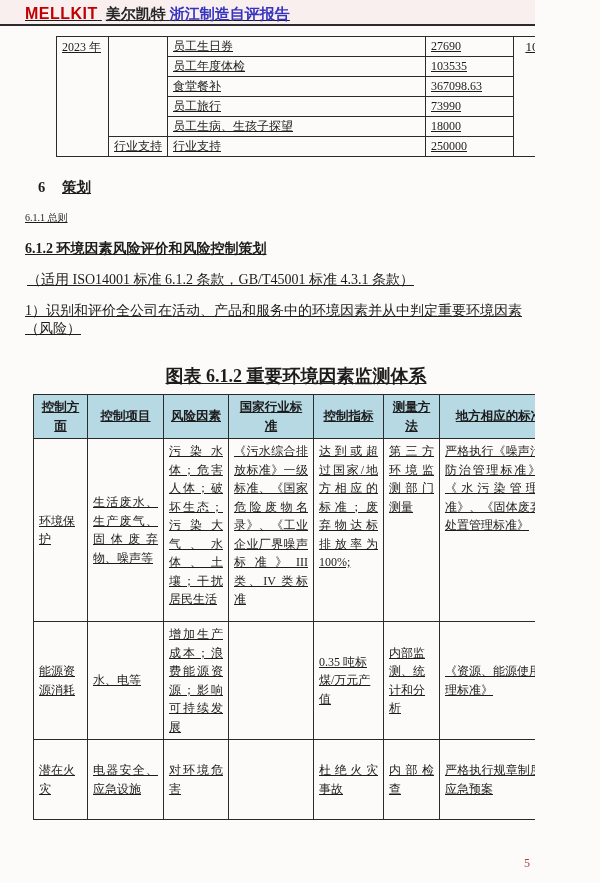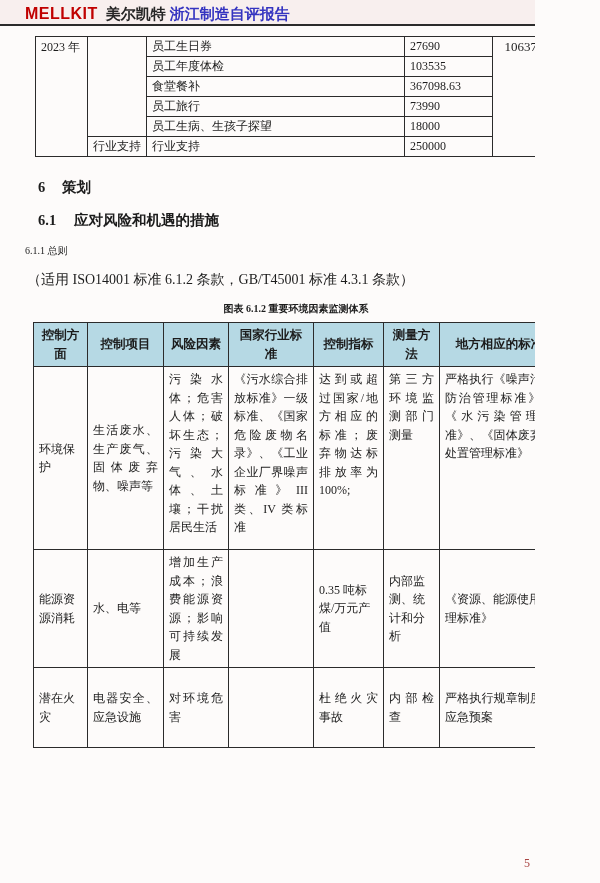--- a/index.html
+++ b/index.html
@@ -1,58 +1,58 @@
 <!DOCTYPE html>
 <html><head>
 <meta charset="utf-8">
 <style>
   * { margin:0; padding:0; box-sizing:border-box; }
   html,body { width:600px; }
   body {
     font-family:"Liberation Serif","DejaVu Serif",serif;
     background:#fdfbfa; color:#1c1c1c;
   }
-  .page { position:relative; width:535px; height:883px; overflow:hidden; }
+  .page { position:relative; width:535px; height:883px; overflow:hidden;text-decoration:underline; }
 
   
   .doc-header {
     height:26px; padding:5px 0 0 25px;
     background:#f8efee;
     border-bottom:2px solid #2b2b2b;
     white-space:nowrap;
   }
   .brand {
     font-family:"Liberation Sans","DejaVu Sans",sans-serif;
     font-weight:bold; font-size:16px; color:#c00000; letter-spacing:.5px;
   }
   .title-black { font-weight:bold; font-size:15px; color:#262626; margin-left:4px; }
   .title-blue  { font-weight:bold; font-size:15px; color:#3534c0; }
 
   
-  .benefits { margin:10px 0 0 35px; border-collapse:collapse; width:536px;
+  .benefits { margin:10px 0 0 56px; border-collapse:collapse; width:536px;
               font-size:12px; table-layout:fixed;padding-left:20px; }
   .benefits td { border:1px solid #2b2b2b; padding:1px 5px; height:20px;
                  vertical-align:middle; overflow:hidden; }
   .benefits td.vtop { vertical-align:top; padding-top:2px; }
   .benefits td.total { text-align:center; font-size:13px; }
 
   
   .h1row, .h2row { margin-left:38px; font-size:14.5px; font-weight:bold; }
   .h1row { margin-top:21px; }
   .h2row { margin-top:14px; }
   .h-num { display:inline-block; min-width:24px; }
   .h2row .h-num { min-width:36px; }
   .h3row { margin:14px 0 0 25px; font-size:10px; }
   .para  { margin:9px 25px 0 25px; font-size:14px; line-height:26px;
            text-align:justify; text-indent:2em; }
   .h4row { margin:15px 0 0 25px; font-size:14px; font-weight:bold; }
   .note  { margin:13px 0 9px 27px; font-size:14px; }
   .listitem { margin:13px 0 0 25px; font-size:14px; }
-  .caption  { margin:13px 0 6px 0; width:592px; text-align:center;
-              font-weight:bold; font-size:10px; }
+  .caption  { margin:26px 0 6px 0; width:592px; text-align:center;
+              font-weight:bold; font-size:18px; }
 
   
   .envtbl { margin-left:33px; width:526px; border-collapse:collapse;
             table-layout:fixed; font-size:12px; line-height:18.5px; }
   .envtbl th, .envtbl td { border:1px solid #2b2b2b; padding:3px 5px; overflow:hidden; }
   .envtbl th { background:#b6d9e4; font-weight:bold; height:31px;
                text-align:center; vertical-align:middle; font-size:12.5px; }
   .envtbl td.cm { text-align:left; vertical-align:middle; }
   .envtbl td.jm { text-align:justify; vertical-align:middle; }
   .envtbl td.jt { text-align:justify; vertical-align:top; }
@@ -111,30 +111,29 @@
         <td>行业支持</td>
         <td>250000</td>
       </tr>
     </tbody>
   </table>
 
   <div class="h1row">
     <span class="h-num">6</span><span>策划</span>
   </div>
 
-  <div class="h2row">
-    <span class="h-num">6.1</span><span>应对风险和机遇的措施</span>
-  </div>
 
   <div class="h3row">6.1.1 总则</div>
 
 
+  <div class="h4row">6.1.2 环境因素风险评价和风险控制策划</div>
 
   <div class="note">（适用 ISO14001 标准 6.1.2 条款，GB/T45001 标准 4.3.1 条款）</div>
 
+  <div class="listitem">1）识别和评价全公司在活动、产品和服务中的环境因素并从中判定重要环境因素（风险）</div>
 
   <div class="caption">图表 6.1.2 重要环境因素监测体系</div>
 
   <table class="envtbl">
     <colgroup>
         <col style="width:54px">
         <col style="width:76px">
         <col style="width:65px">
         <col style="width:85px">
         <col style="width:70px">

